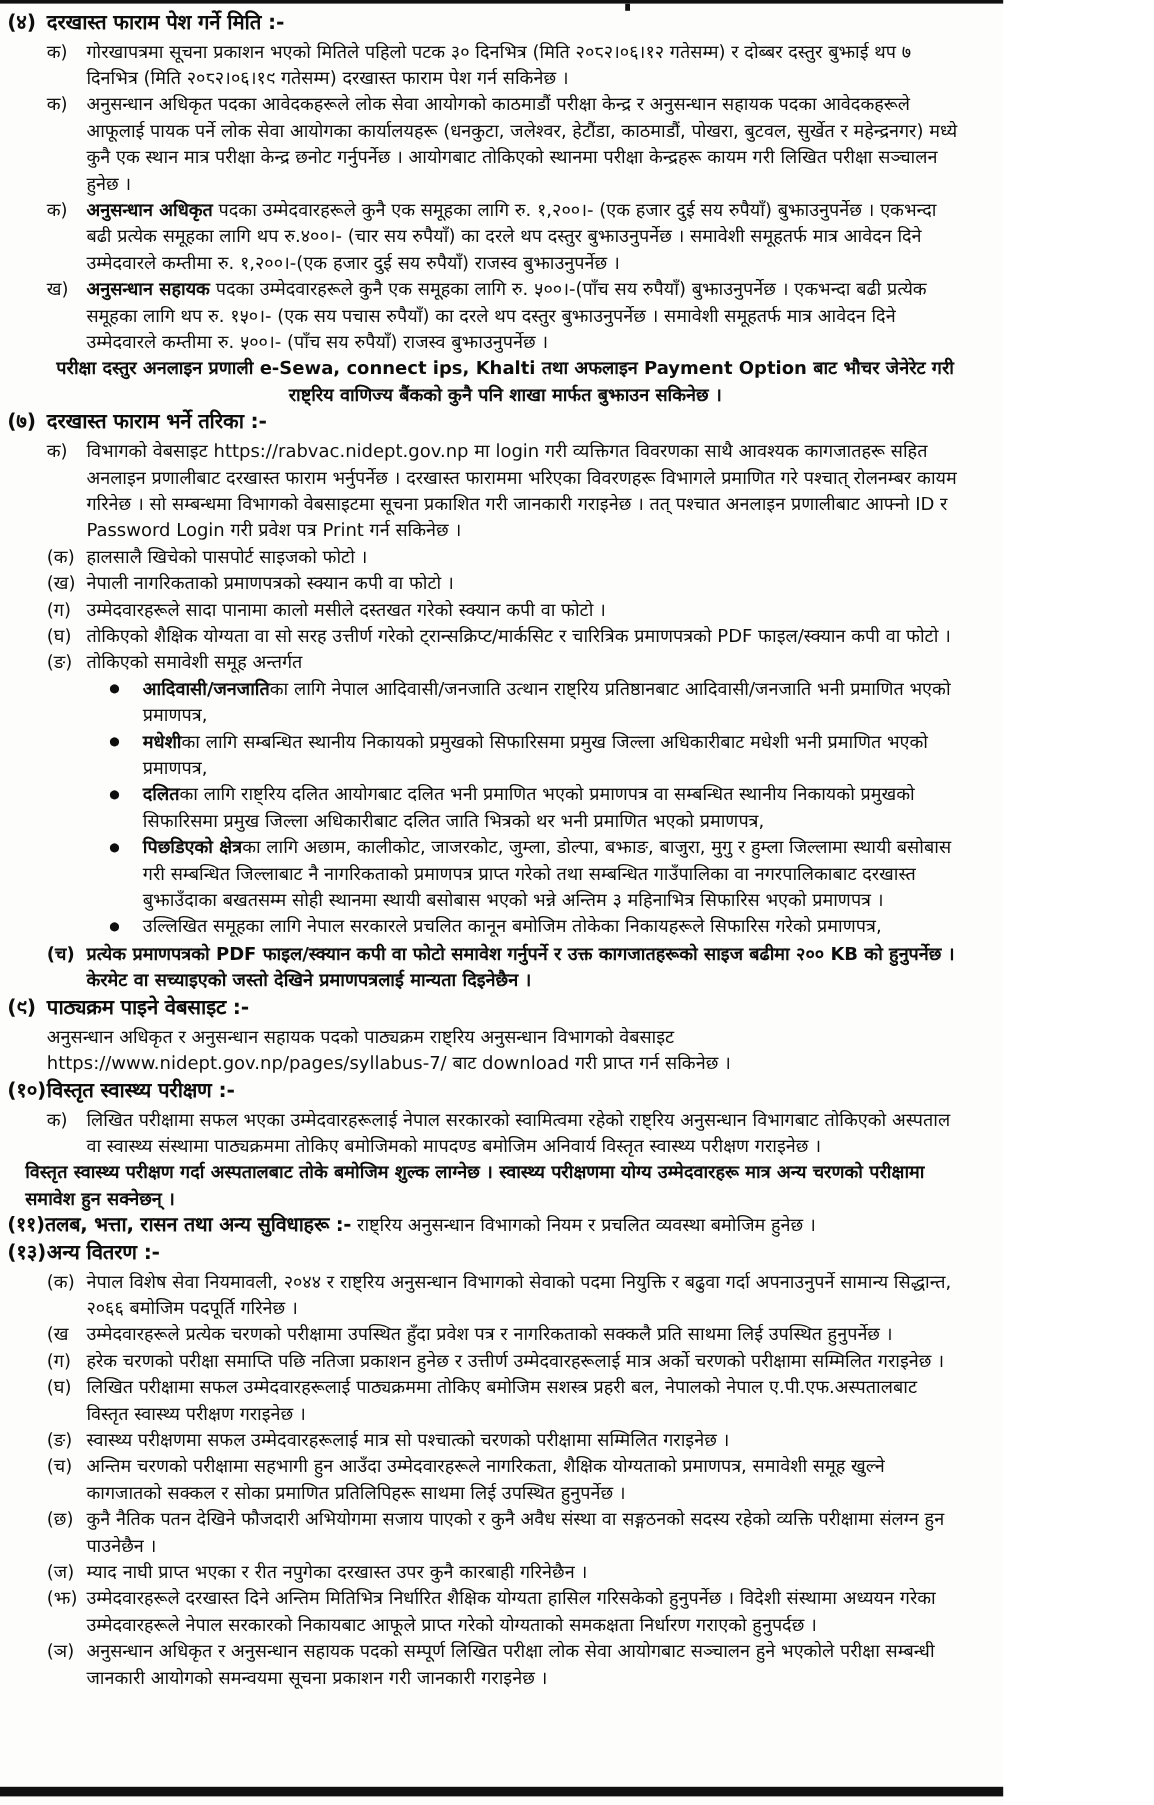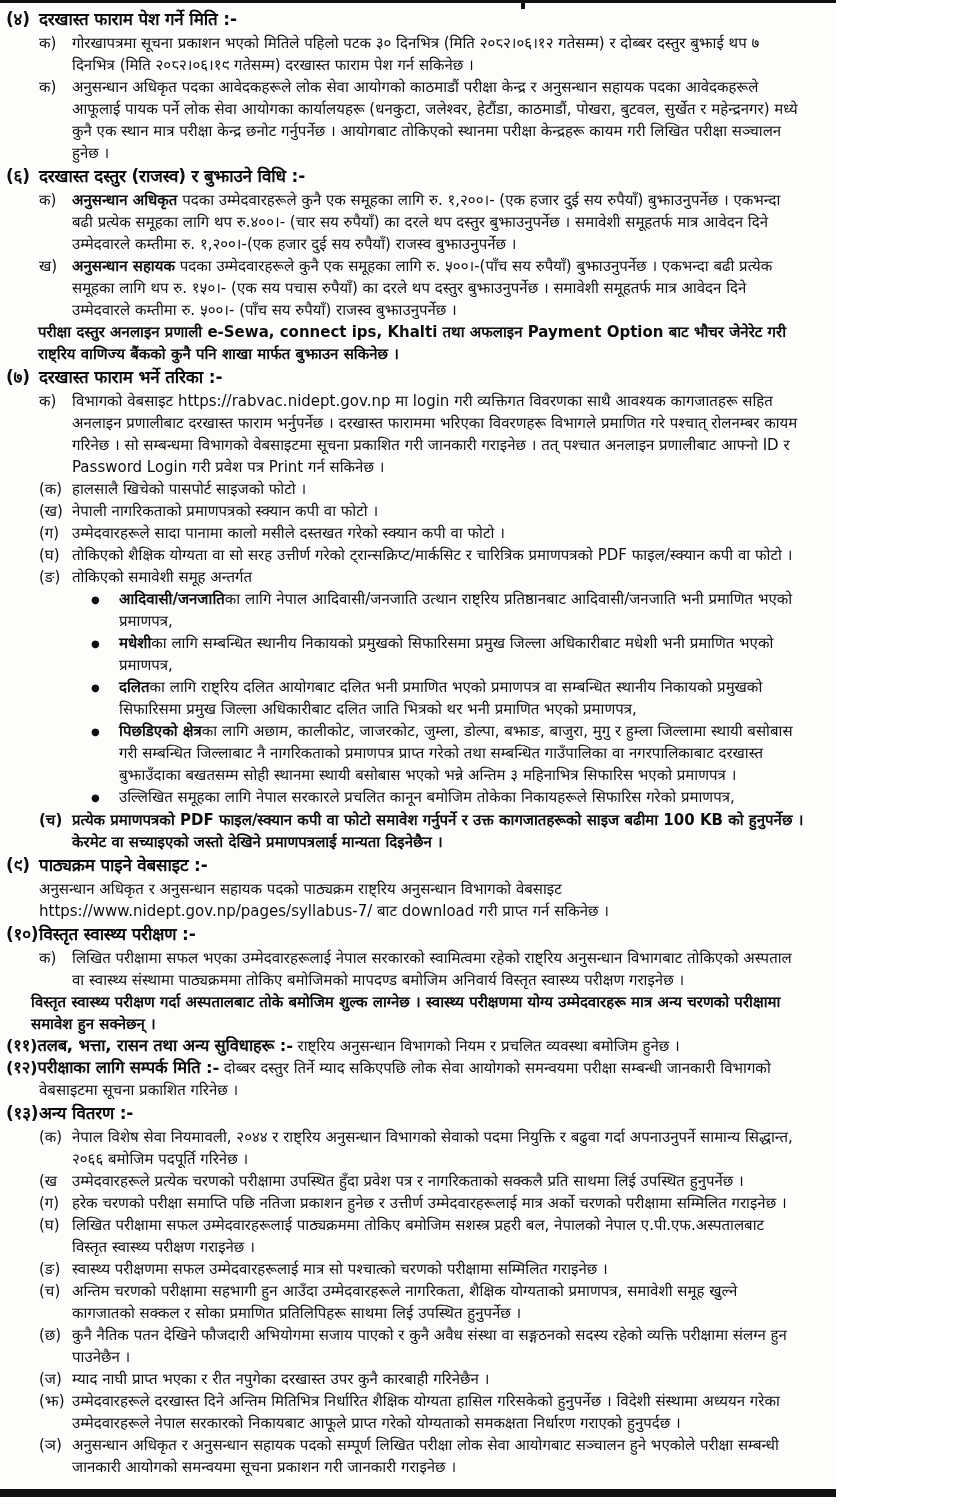--- a/index.html
+++ b/index.html
@@ -43,22 +43,22 @@
   .item-row { display: flex; font-size: 15px; line-height: 22px; }
   .item-row { margin-left: 33px; }
   .item-row .label { flex: 0 0 33px; }
   .item-row .itext { flex: 1 1 auto; }
 
   .bullet-row { display: flex; font-size: 15px; line-height: 22px; margin-left: 85px; }
   .bullet-row .bullet { flex: 0 0 28px; font-size: 10px; line-height: 22px; padding-top: 1px; }
   .bullet-row .btext { flex: 1 1 auto; }
 
   .note { font-size: 15px; line-height: 22px; font-weight: 700; }
-  .note.ind-text  { margin-left: 32px; }
-  .note.ind-label { margin-left: 25px; }
+  .note.ind-text  { margin-left: 32px; text-align: center; }
+  .note.ind-label { margin-left: 15px; }
 
   .b { font-weight: 700; }
 </style>
 </head>
 <body>
 
 <div class="page">
   <div class="border-top"></div>
   <div class="border-tick"></div>
   <div class="border-right"></div>
@@ -71,21 +71,20 @@
           <span class="itext"><span>गोरखापत्रमा सूचना प्रकाशन भएको मितिले पहिलो पटक ३० दिनभित्र (मिति २०८२।०६।१२ गतेसम्म) र दोब्बर दस्तुर बुझाई थप ७ दिनभित्र (मिति २०८२।०६।१९ गतेसम्म) दरखास्त फाराम पेश गर्न सकिनेछ ।</span></span>
         </div>
       </div>
       <div class="section">
         <div class="item-row">
           <span class="label">क)</span>
           <span class="itext"><span>अनुसन्धान अधिकृत पदका आवेदकहरूले लोक सेवा आयोगको काठमाडौं परीक्षा केन्द्र र अनुसन्धान सहायक पदका आवेदकहरूले आफूलाई पायक पर्ने लोक सेवा आयोगका कार्यालयहरू (धनकुटा, जलेश्वर, हेटौंडा, काठमाडौं, पोखरा, बुटवल, सुर्खेत र महेन्द्रनगर) मध्ये कुनै एक स्थान मात्र परीक्षा केन्द्र छनोट गर्नुपर्नेछ । आयोगबाट तोकिएको स्थानमा परीक्षा केन्द्रहरू कायम गरी लिखित परीक्षा सञ्चालन हुनेछ ।</span></span>
         </div>
       </div>
       <div class="section">
-        <div class="sec-heading"><span class="sec-num">(६)</span><span class="sec-title">दरखास्त दस्तुर (राजस्व) र बुझाउने विधि :-</span></div>
         <div class="item-row">
           <span class="label">क)</span>
           <span class="itext"><span class="b">अनुसन्धान अधिकृत</span><span> पदका उम्मेदवारहरूले कुनै एक समूहका लागि रु. १,२००।- (एक हजार दुई सय रुपैयाँ) बुझाउनुपर्नेछ । एकभन्दा बढी प्रत्येक समूहका लागि थप रु.४००।- (चार सय रुपैयाँ) का दरले थप दस्तुर बुझाउनुपर्नेछ । समावेशी समूहतर्फ मात्र आवेदन दिने उम्मेदवारले कम्तीमा रु. १,२००।-(एक हजार दुई सय रुपैयाँ) राजस्व बुझाउनुपर्नेछ ।</span></span>
         </div>
         <div class="item-row">
           <span class="label">ख)</span>
           <span class="itext"><span class="b">अनुसन्धान सहायक</span><span> पदका उम्मेदवारहरूले कुनै एक समूहका लागि रु. ५००।-(पाँच सय रुपैयाँ) बुझाउनुपर्नेछ । एकभन्दा बढी प्रत्येक समूहका लागि थप रु. १५०।- (एक सय पचास रुपैयाँ) का दरले थप दस्तुर बुझाउनुपर्नेछ । समावेशी समूहतर्फ मात्र आवेदन दिने उम्मेदवारले कम्तीमा रु. ५००।- (पाँच सय रुपैयाँ) राजस्व बुझाउनुपर्नेछ ।</span></span>
         </div>
         <div class="note ind-text"><span>परीक्षा दस्तुर अनलाइन प्रणाली e-Sewa, connect ips, Khalti तथा अफलाइन Payment Option बाट भौचर जेनेरेट गरी राष्ट्रिय वाणिज्य बैंकको कुनै पनि शाखा मार्फत बुझाउन सकिनेछ ।</span></div>
       </div>
@@ -132,42 +131,39 @@
         <div class="bullet-row">
           <span class="bullet">●</span>
           <span class="btext"><span class="b">पिछडिएको क्षेत्र</span><span>का लागि अछाम, कालीकोट, जाजरकोट, जुम्ला, डोल्पा, बझाङ, बाजुरा, मुगु र हुम्ला जिल्लामा स्थायी बसोबास गरी सम्बन्धित जिल्लाबाट नै नागरिकताको प्रमाणपत्र प्राप्त गरेको तथा सम्बन्धित गाउँपालिका वा नगरपालिकाबाट दरखास्त बुझाउँदाका बखतसम्म सोही स्थानमा स्थायी बसोबास भएको भन्ने अन्तिम ३ महिनाभित्र सिफारिस भएको प्रमाणपत्र ।</span></span>
         </div>
         <div class="bullet-row">
           <span class="bullet">●</span>
           <span class="btext"><span>उल्लिखित समूहका लागि नेपाल सरकारले प्रचलित कानून बमोजिम तोकेका निकायहरूले सिफारिस गरेको प्रमाणपत्र,</span></span>
         </div>
         <div class="item-row">
           <span class="label b">(च)</span>
-          <span class="itext b"><span>प्रत्येक प्रमाणपत्रको PDF फाइल/स्क्यान कपी वा फोटो समावेश गर्नुपर्ने र उक्त कागजातहरूको साइज बढीमा 100 KB को हुनुपर्नेछ । केरमेट वा सच्याइएको जस्तो देखिने प्रमाणपत्रलाई मान्यता दिइनेछैन ।</span></span>
+          <span class="itext b"><span>प्रत्येक प्रमाणपत्रको PDF फाइल/स्क्यान कपी वा फोटो समावेश गर्नुपर्ने र उक्त कागजातहरूको साइज बढीमा २०० KB को हुनुपर्नेछ । केरमेट वा सच्याइएको जस्तो देखिने प्रमाणपत्रलाई मान्यता दिइनेछैन ।</span></span>
         </div>
       </div>
       <div class="section">
         <div class="sec-heading"><span class="sec-num">(९)</span><span class="sec-title">पाठ्यक्रम पाइने वेबसाइट :-</span></div>
         <div class="para body-ind"><span>अनुसन्धान अधिकृत र अनुसन्धान सहायक पदको पाठ्यक्रम राष्ट्रिय अनुसन्धान विभागको वेबसाइट https://www.nidept.gov.np/pages/syllabus-7/ बाट download गरी प्राप्त गर्न सकिनेछ ।</span></div>
       </div>
       <div class="section">
         <div class="sec-heading"><span class="sec-num">(१०)</span><span class="sec-title">विस्तृत स्वास्थ्य परीक्षण :-</span></div>
         <div class="item-row">
           <span class="label">क)</span>
           <span class="itext"><span>लिखित परीक्षामा सफल भएका उम्मेदवारहरूलाई नेपाल सरकारको स्वामित्वमा रहेको राष्ट्रिय अनुसन्धान विभागबाट तोकिएको अस्पताल वा स्वास्थ्य संस्थामा पाठ्यक्रममा तोकिए बमोजिमको मापदण्ड बमोजिम अनिवार्य विस्तृत स्वास्थ्य परीक्षण गराइनेछ ।</span></span>
         </div>
         <div class="note ind-label"><span>विस्तृत स्वास्थ्य परीक्षण गर्दा अस्पतालबाट तोके बमोजिम शुल्क लाग्नेछ । स्वास्थ्य परीक्षणमा योग्य उम्मेदवारहरू मात्र अन्य चरणको परीक्षामा समावेश हुन सक्नेछन् ।</span></div>
       </div>
       <div class="section">
         <div class="para inline-head"><span class="sec-num">(११)</span><span class="sec-title">तलब, भत्ता, रासन तथा अन्य सुविधाहरू :-</span><span class="inline-text"> राष्ट्रिय अनुसन्धान विभागको नियम र प्रचलित व्यवस्था बमोजिम हुनेछ ।</span></div>
       </div>
       <div class="section">
-        <div class="para inline-head"><span class="sec-num">(१२)</span><span class="sec-title">परीक्षाका लागि सम्पर्क मिति :-</span><span class="inline-text"> दोब्बर दस्तुर तिर्ने म्याद सकिएपछि लोक सेवा आयोगको समन्वयमा परीक्षा सम्बन्धी जानकारी विभागको वेबसाइटमा सूचना प्रकाशित गरिनेछ ।</span></div>
-      </div>
-      <div class="section">
         <div class="sec-heading"><span class="sec-num">(१३)</span><span class="sec-title">अन्य वितरण :-</span></div>
         <div class="item-row">
           <span class="label">(क)</span>
           <span class="itext"><span>नेपाल विशेष सेवा नियमावली, २०४४ र राष्ट्रिय अनुसन्धान विभागको सेवाको पदमा नियुक्ति र बढुवा गर्दा अपनाउनुपर्ने सामान्य सिद्धान्त, २०६६ बमोजिम पदपूर्ति गरिनेछ ।</span></span>
         </div>
         <div class="item-row">
           <span class="label">(ख</span>
           <span class="itext"><span>उम्मेदवारहरूले प्रत्येक चरणको परीक्षामा उपस्थित हुँदा प्रवेश पत्र र नागरिकताको सक्कलै प्रति साथमा लिई उपस्थित हुनुपर्नेछ ।</span></span>
         </div>
         <div class="item-row">

